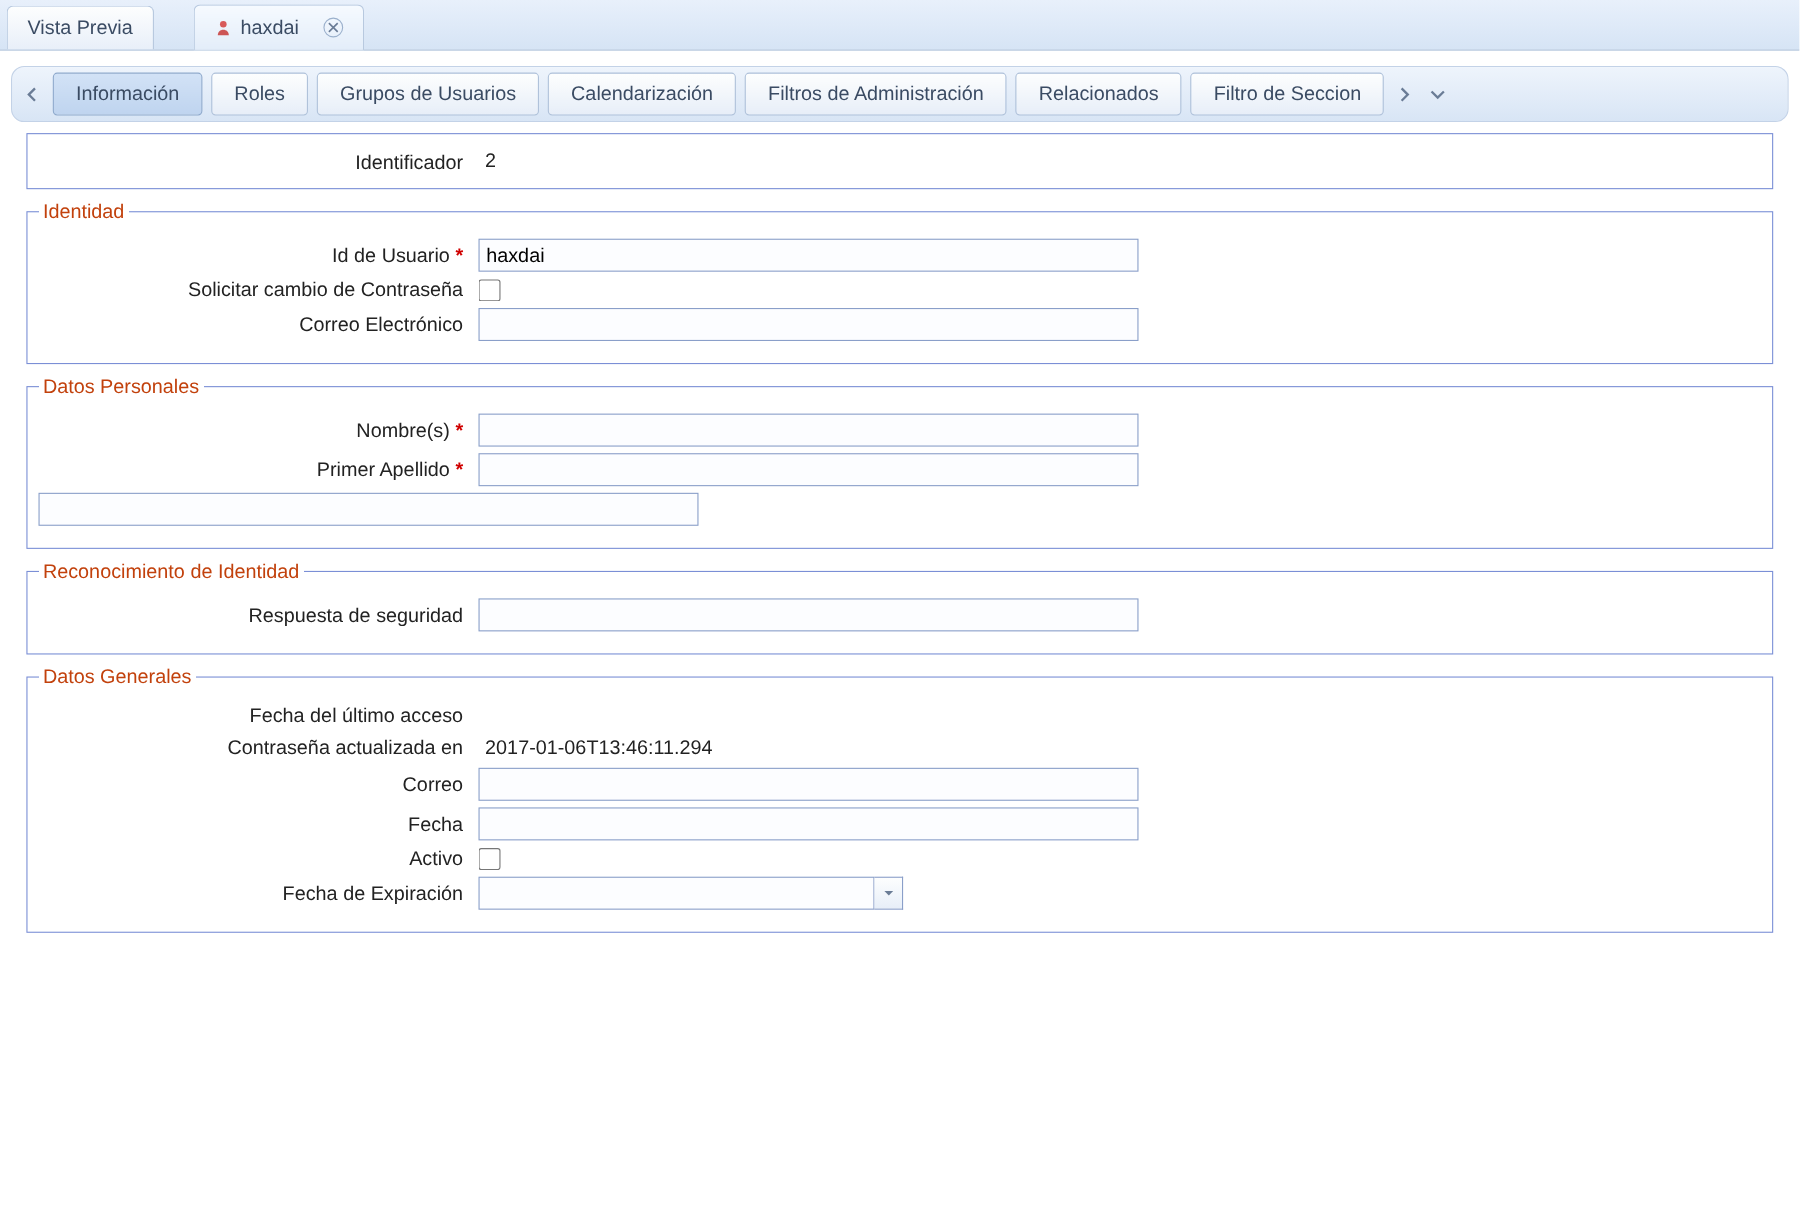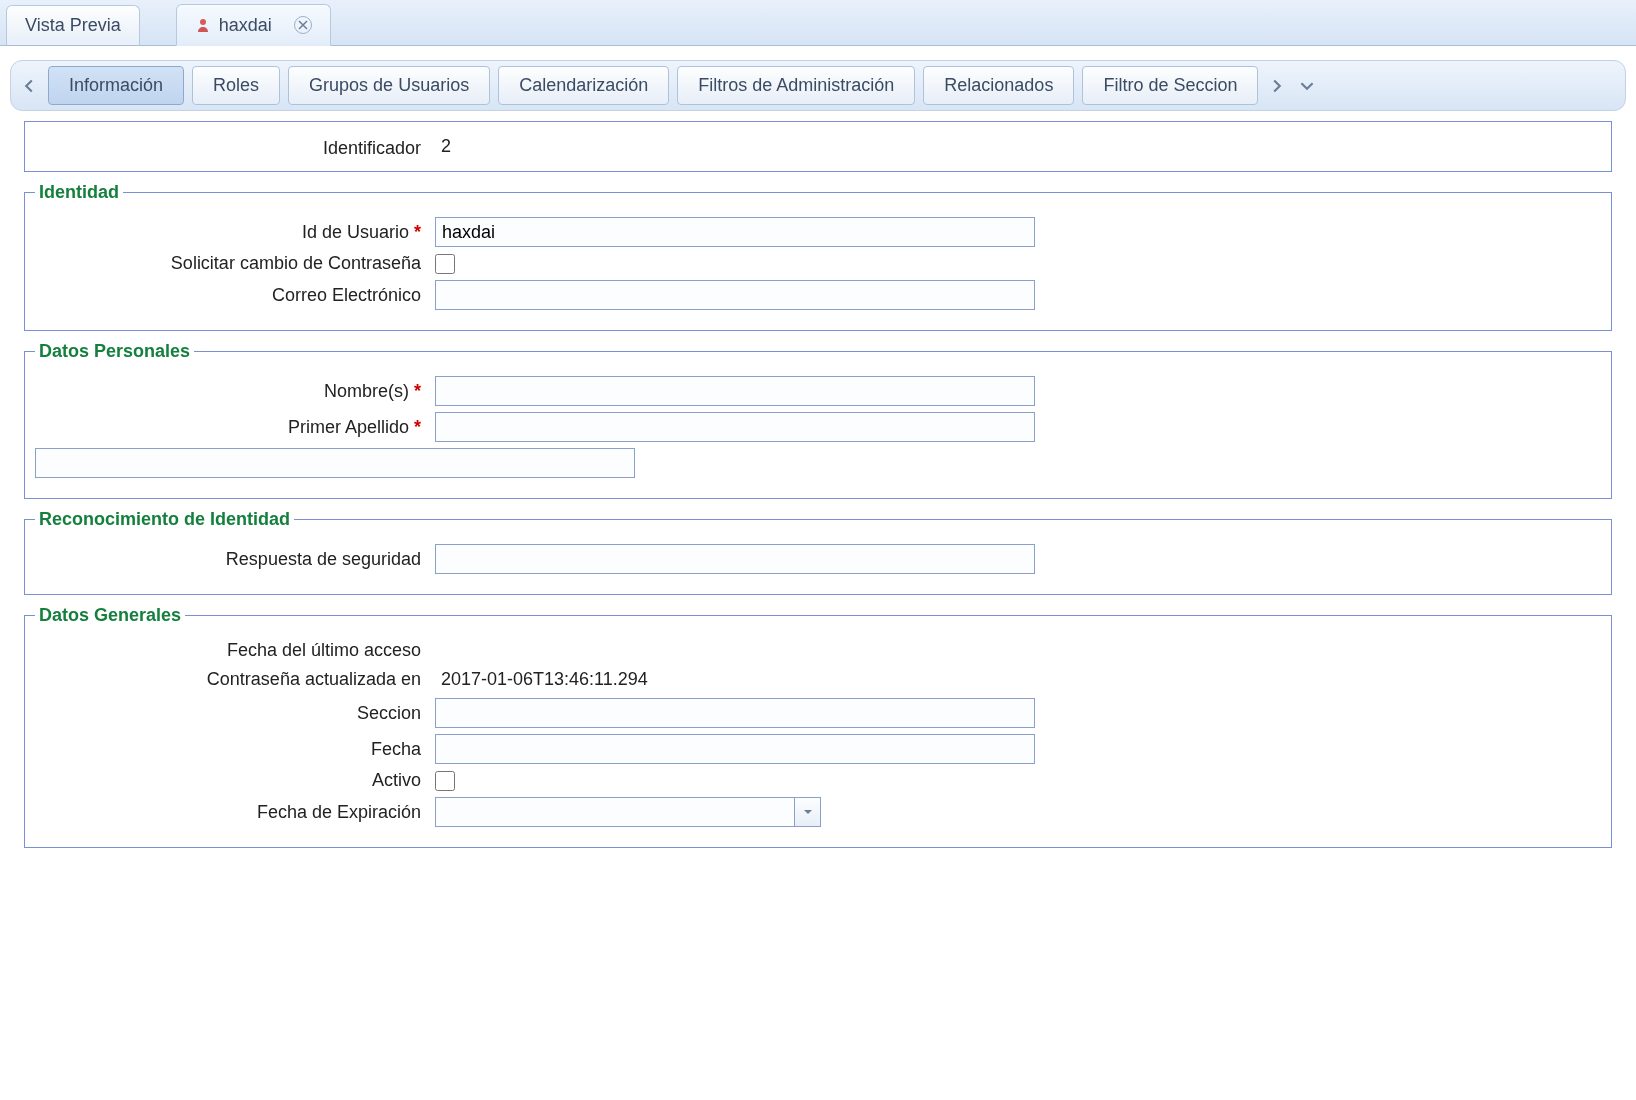--- a/index.html
+++ b/index.html
@@ -110,22 +110,22 @@
   border: 1px solid #7b8fd6;
   padding: 12px 10px;
   margin-bottom: 10px;
 }
 fieldset.group {
   border: 1px solid #7b8fd6;
   padding: 8px 10px 14px 10px;
   margin-bottom: 10px;
 }
 fieldset.group > legend {
-  font-weight: bold;
-  color: #15803d;
+  font-weight: normal;
+  color: #c2410c;
   padding: 0 4px;
 }
 .row {
   display: flex;
   align-items: center;
   margin: 6px 0;
 }
 .label {
   width: 400px;
   text-align: right;
@@ -273,21 +273,21 @@
 
     <div class="row">
       <div class="label">Fecha del último acceso</div>
       <div class="static-value"></div>
     </div>
     <div class="row">
       <div class="label">Contraseña actualizada en</div>
       <div class="static-value">2017-01-06T13:46:11.294</div>
     </div>
     <div class="row">
-      <div class="label">Seccion</div>
+      <div class="label">Correo</div>
       <input type="text" class="w-long" value="" style="">
     </div>
     <div class="row">
       <div class="label">Fecha</div>
       <input type="text" class="w-long" value="" style="">
     </div>
     <div class="row">
       <div class="label">Activo</div>
       <input type="checkbox" style="">
     </div>

